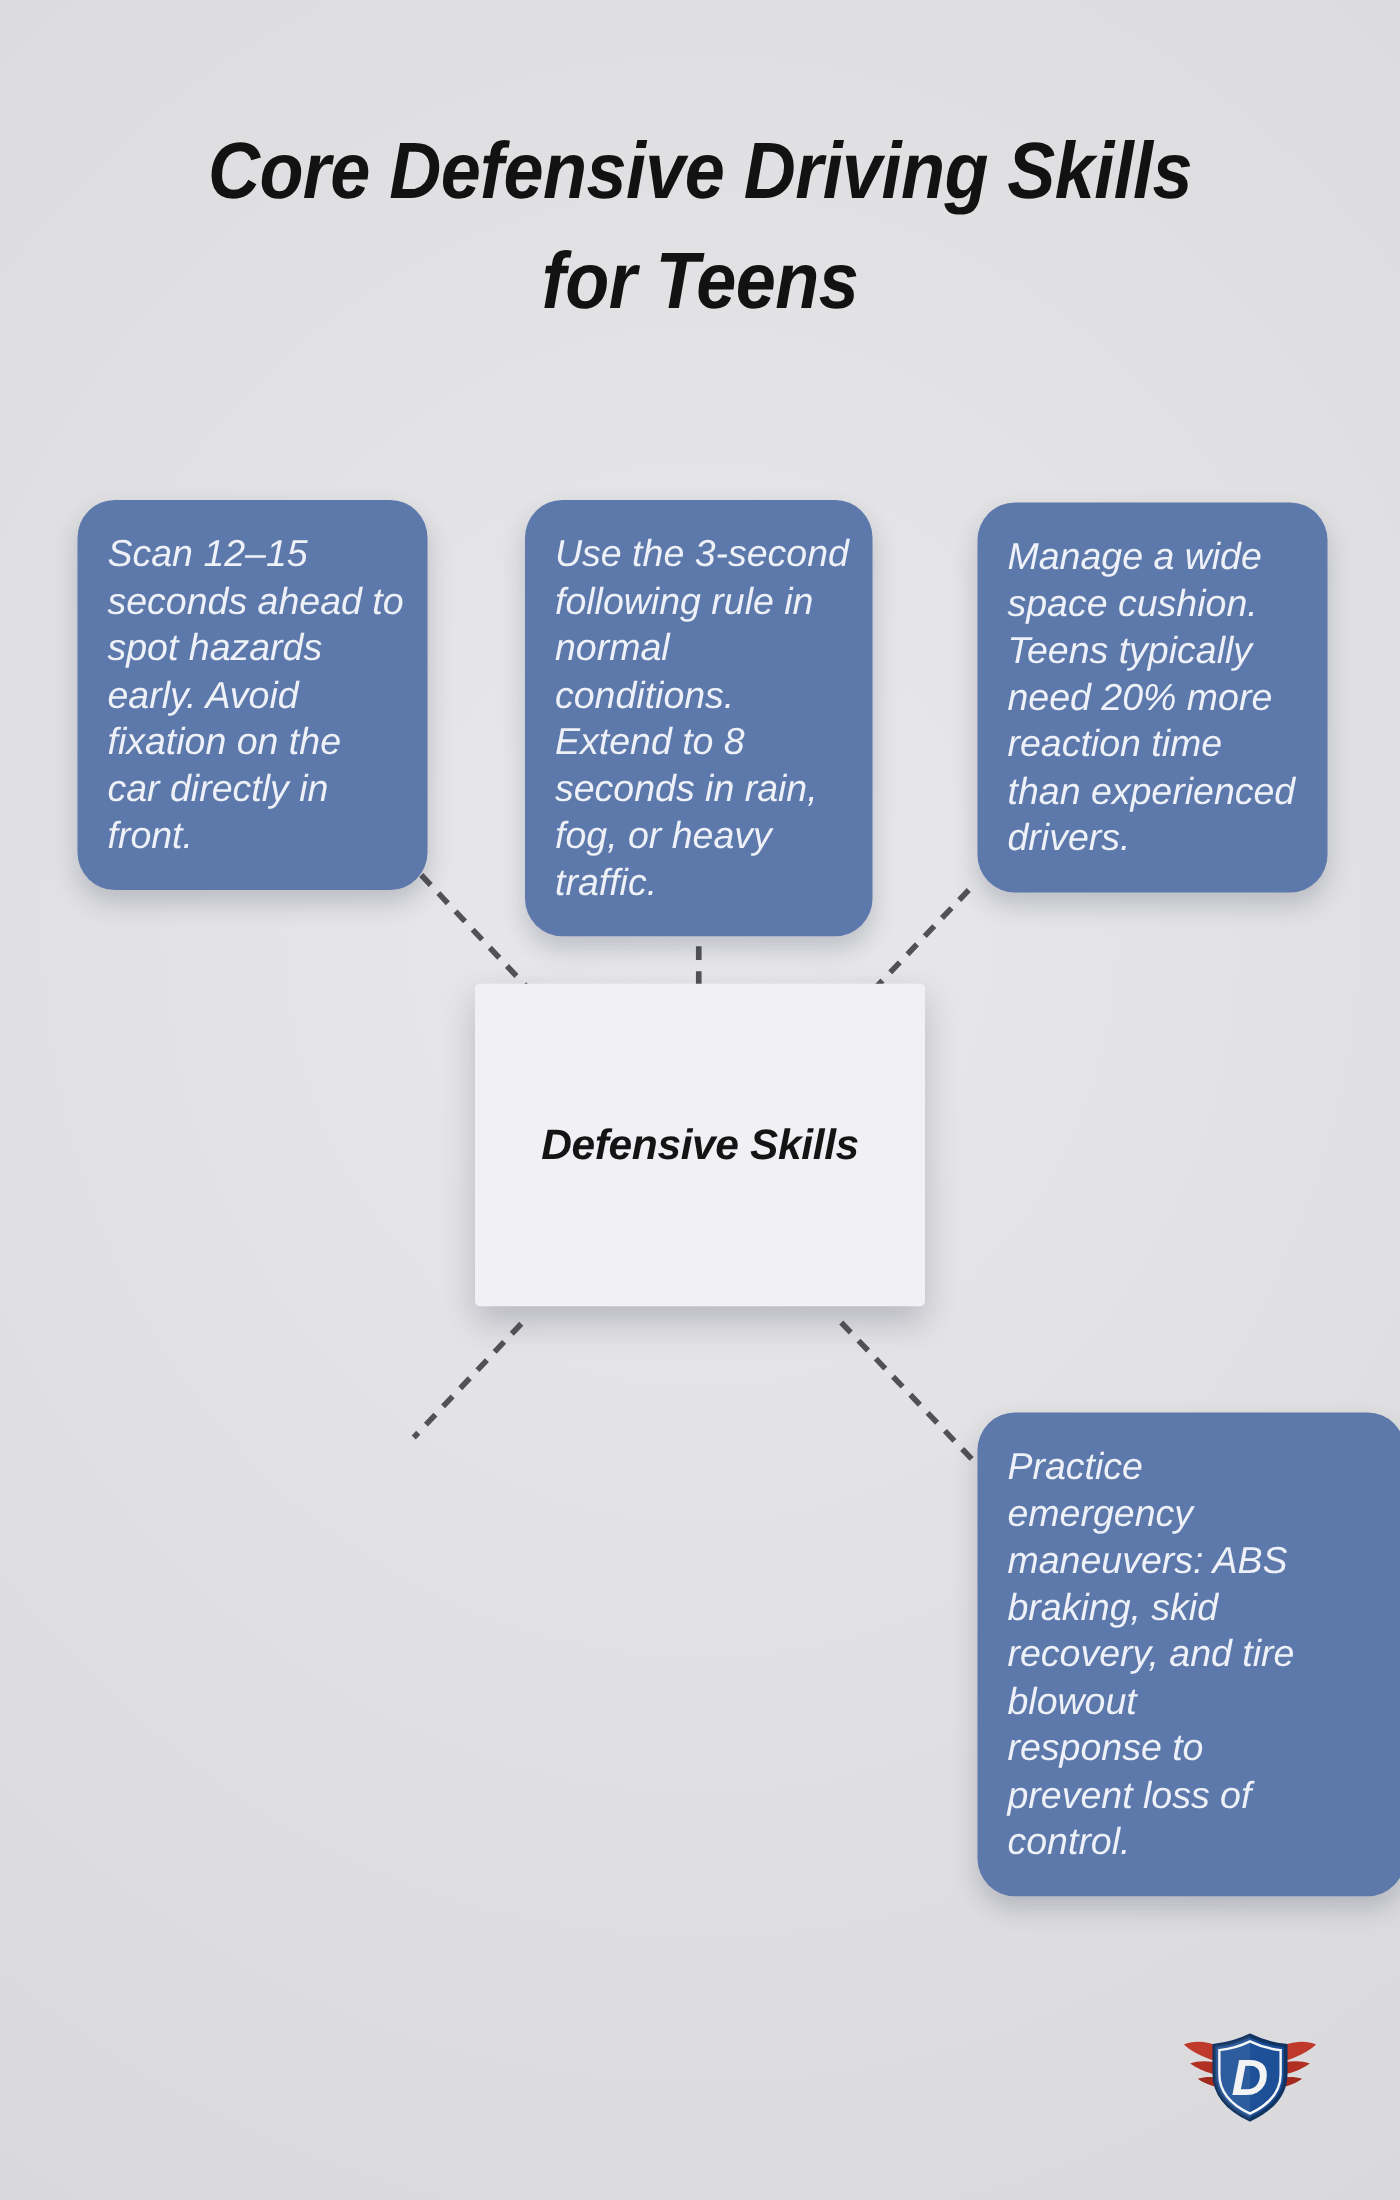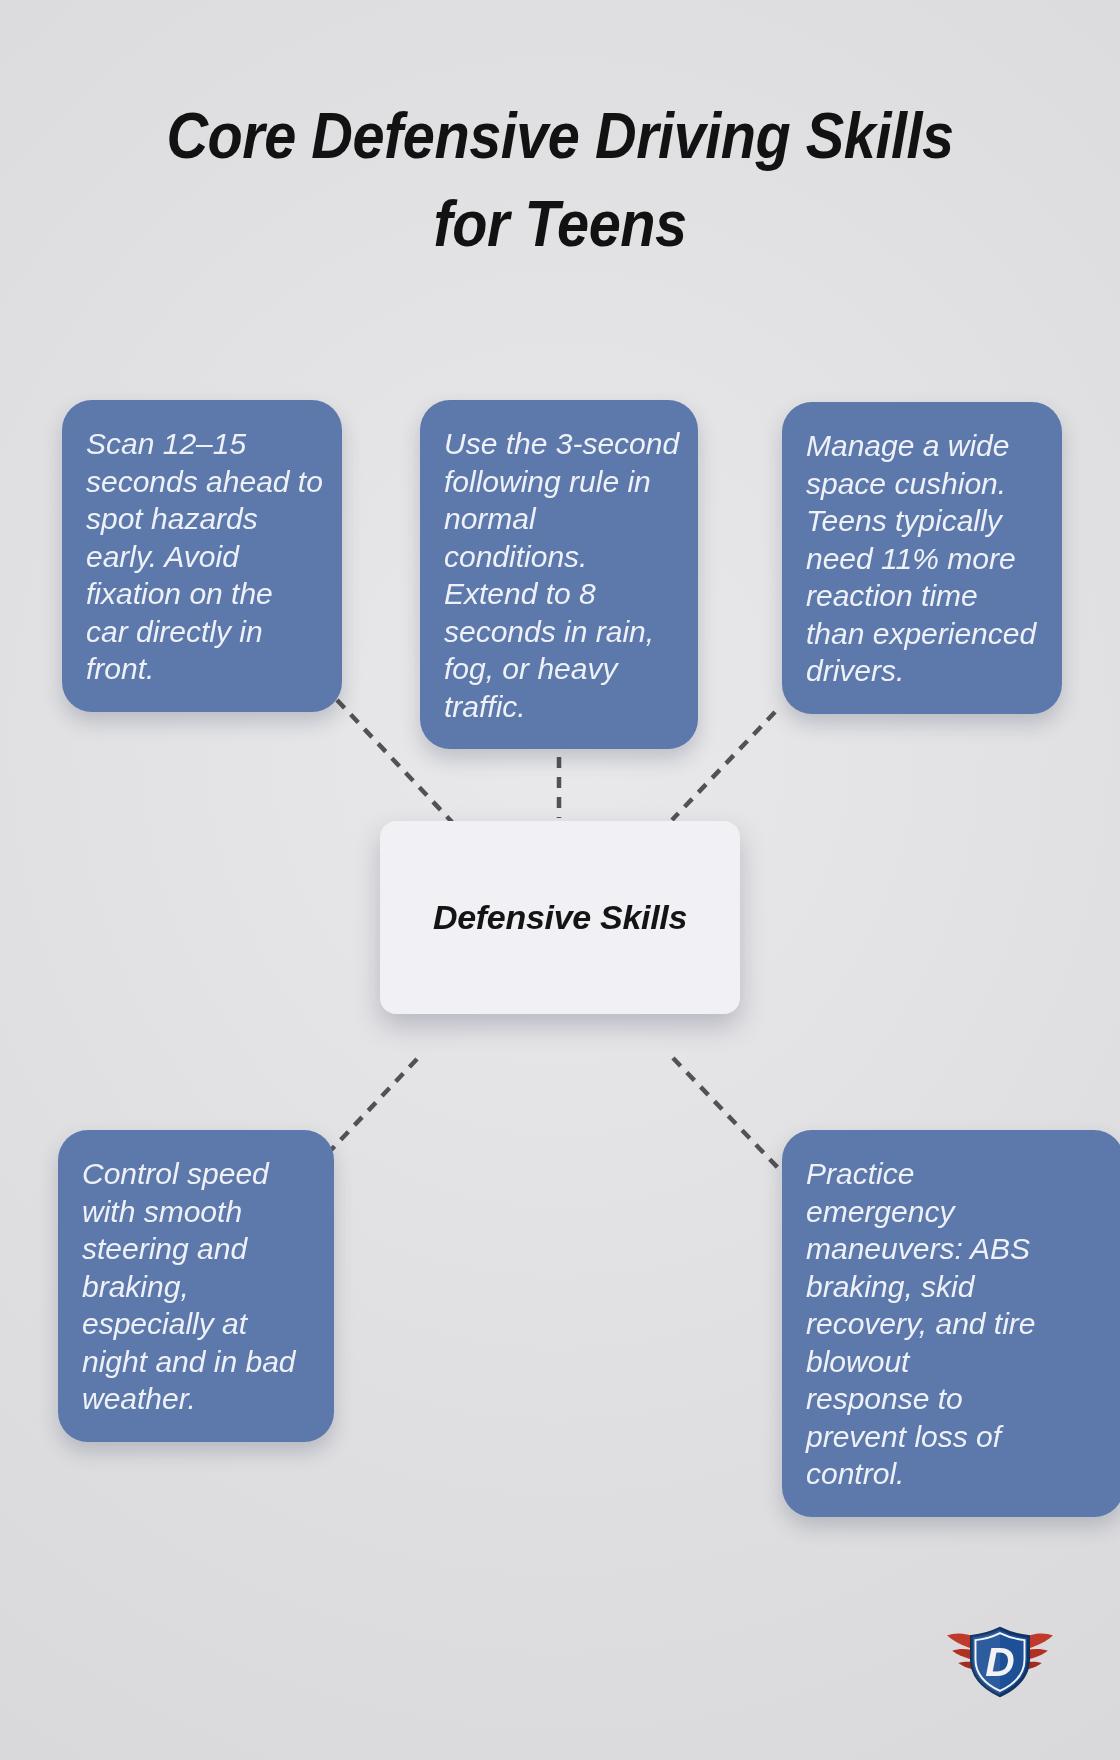--- a/index.html
+++ b/index.html
@@ -48,23 +48,23 @@
     font-size:30px;line-height:37.5px;
     white-space:pre-line;
   }
   .card-a{left:62px;  top:400px;  width:280px;}
   .card-b{left:420px; top:400px;  width:278px;}
   .card-c{left:782px; top:402px;  width:280px;}
   .card-d{left:58px;  top:1130px; width:276px;}
   .card-e{left:782px; top:1130px; width:342px;}
 
   .center-node{
-    position:absolute;left:380px;top:821px;width:360px;height:193px;
+    position:absolute;left:380px;top:787px;width:360px;height:258px;
     background:var(--center-bg);
-    border-radius:16px;
+    border-radius:4px;
     box-shadow:0 12px 26px rgba(70,70,100,0.28);
     display:flex;align-items:center;justify-content:center;
   }
   .center-node .center-label{
     font-size:34px;font-weight:700;color:var(--center-text);
     letter-spacing:-0.3px;
   }
 
   .connector-svg{position:absolute;left:0;top:0;width:1120px;height:1760px;}
   .connector-svg line{
@@ -109,39 +109,30 @@
 Extend to 8
 seconds in rain,
 fog, or heavy
 traffic.</div>
   </div>
 
   <div class="skill-card card-c">
     <div class="card-text">Manage a wide
 space cushion.
 Teens typically
-need 11% more
+need 20% more
 reaction time
 than experienced
 drivers.</div>
   </div>
 
   <div class="center-node">
     <div class="center-label">Defensive Skills</div>
   </div>
 
-  <div class="skill-card card-d">
-    <div class="card-text">Control speed
-with smooth
-steering and
-braking,
-especially at
-night and in bad
-weather.</div>
-  </div>
 
   <div class="skill-card card-e">
     <div class="card-text">Practice
 emergency
 maneuvers: ABS
 braking, skid
 recovery, and tire
 blowout
 response to
 prevent loss of

